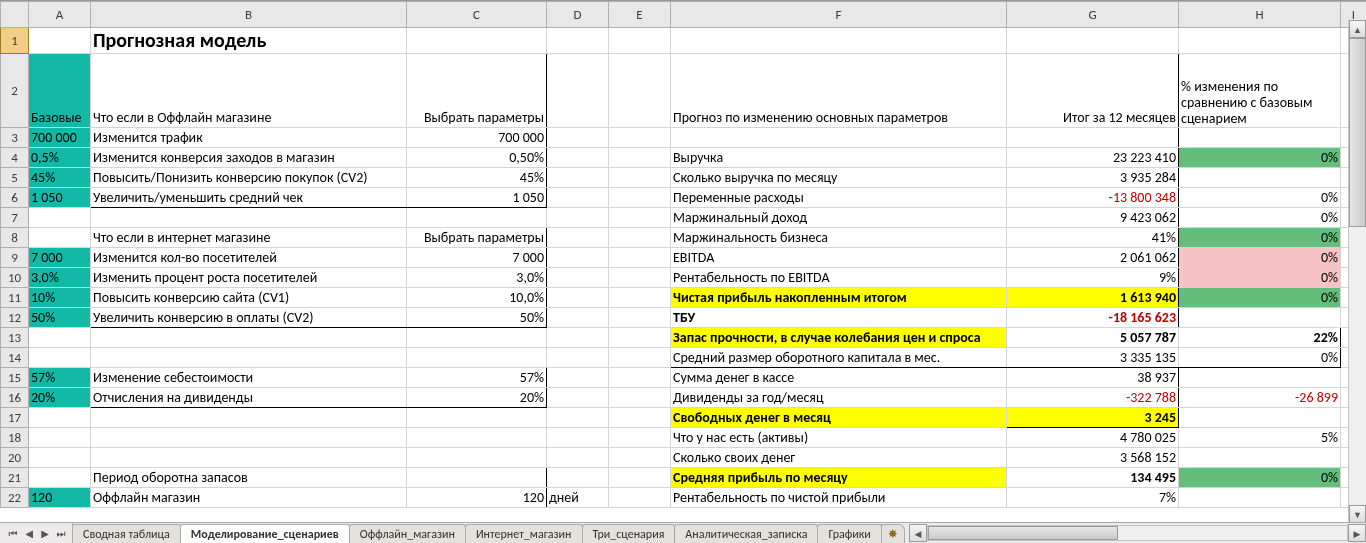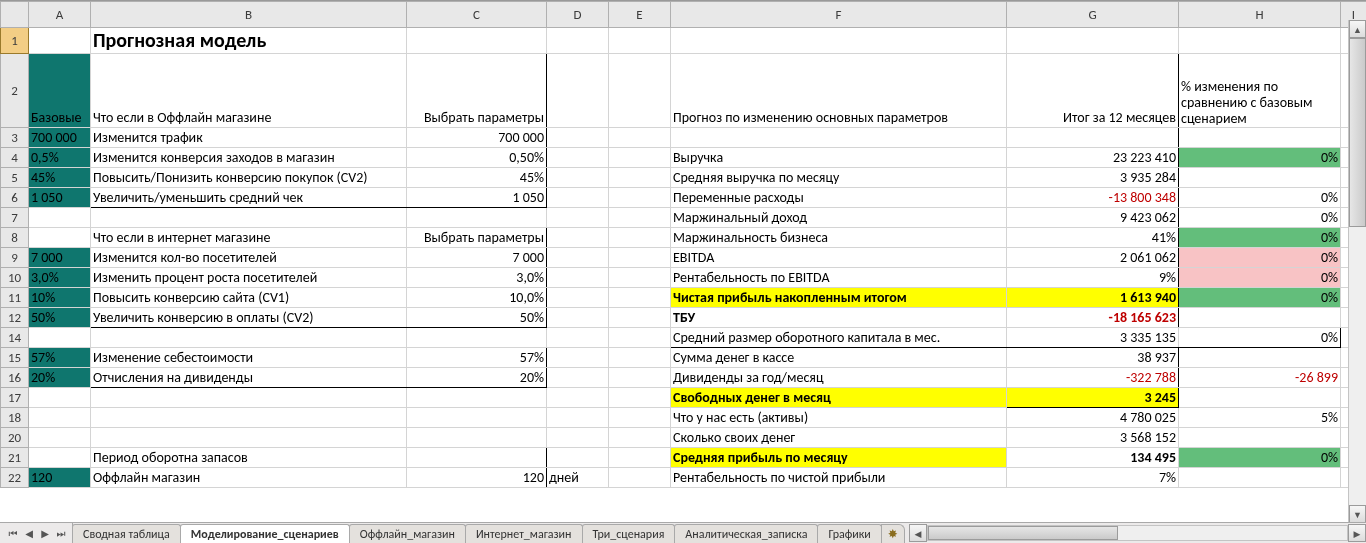--- a/index.html
+++ b/index.html
@@ -55,21 +55,21 @@
     font-size: 13px;
     border: 1px solid #b0b0b0;
   }
   td.sel-rowhead {
     background: #f3ce85;
     border:1px solid #9a7a2b;
   }
   .right { text-align: right; }
   .left { text-align: left; }
   .bold { font-weight: bold; margin-top: 10px; }
-  .gray-bg { background: #0f766e; }
+  .gray-bg { background: #14b8a6; }
   .green-bg { background: #63be7b; }
   .pink-bg { background: #f8c3c5; }
   .yellow-bg { background: #ffff00; }
   .red-text { color: #be0000; }
 
   
   .bt { border-top: 1.5px solid #000 !important; }
   .bb { border-bottom: 1.5px solid #000 !important; }
   .bl { border-left: 1.5px solid #000 !important; }
   .br { border-right: 1.5px solid #000 !important; }
@@ -307,21 +307,21 @@
     <td></td>
   </tr>
 
   <tr>
     <td class="rowhead">5</td>
     <td class="gray-bg left">45%</td>
     <td class="bl left">Повысить/Понизить конверсию покупок (CV2)</td>
     <td class="br right">45%</td>
     <td></td>
     <td></td>
-    <td class="left">Средняя выручка по месяцу</td>
+    <td class="left">Сколько выручка по месяцу</td>
     <td class="bl br right">3 935 284</td>
     <td class="right"></td>
     <td></td>
   </tr>
 
   <tr>
     <td class="rowhead">6</td>
     <td class="gray-bg left">1 050</td>
     <td class="bl bb left">Увеличить/уменьшить средний чек</td>
     <td class="br bb right">1 050</td>
@@ -404,20 +404,32 @@
     <td class="bl bb left">Увеличить конверсию в оплаты (CV2)</td>
     <td class="br bb right">50%</td>
     <td></td>
     <td></td>
     <td class="bold left">ТБУ</td>
     <td class="bold bl br right red-text">-18 165 623</td>
     <td class="right"></td>
     <td></td>
   </tr>
 
+  <tr>
+    <td class="rowhead">13</td>
+    <td></td>
+    <td></td>
+    <td></td>
+    <td></td>
+    <td></td>
+    <td class="yellow-bg bold bt bl left">Запас прочности, в случае колебания цен и спроса</td>
+    <td class="bold bt right">5 057 787</td>
+    <td class="bold bt br right">22%</td>
+    <td></td>
+  </tr>
 
   <tr>
     <td class="rowhead">14</td>
     <td></td>
     <td></td>
     <td></td>
     <td></td>
     <td></td>
     <td class="bb bl left">Средний размер оборотного капитала в мес.</td>
     <td class="bb right">3 335 135</td>

